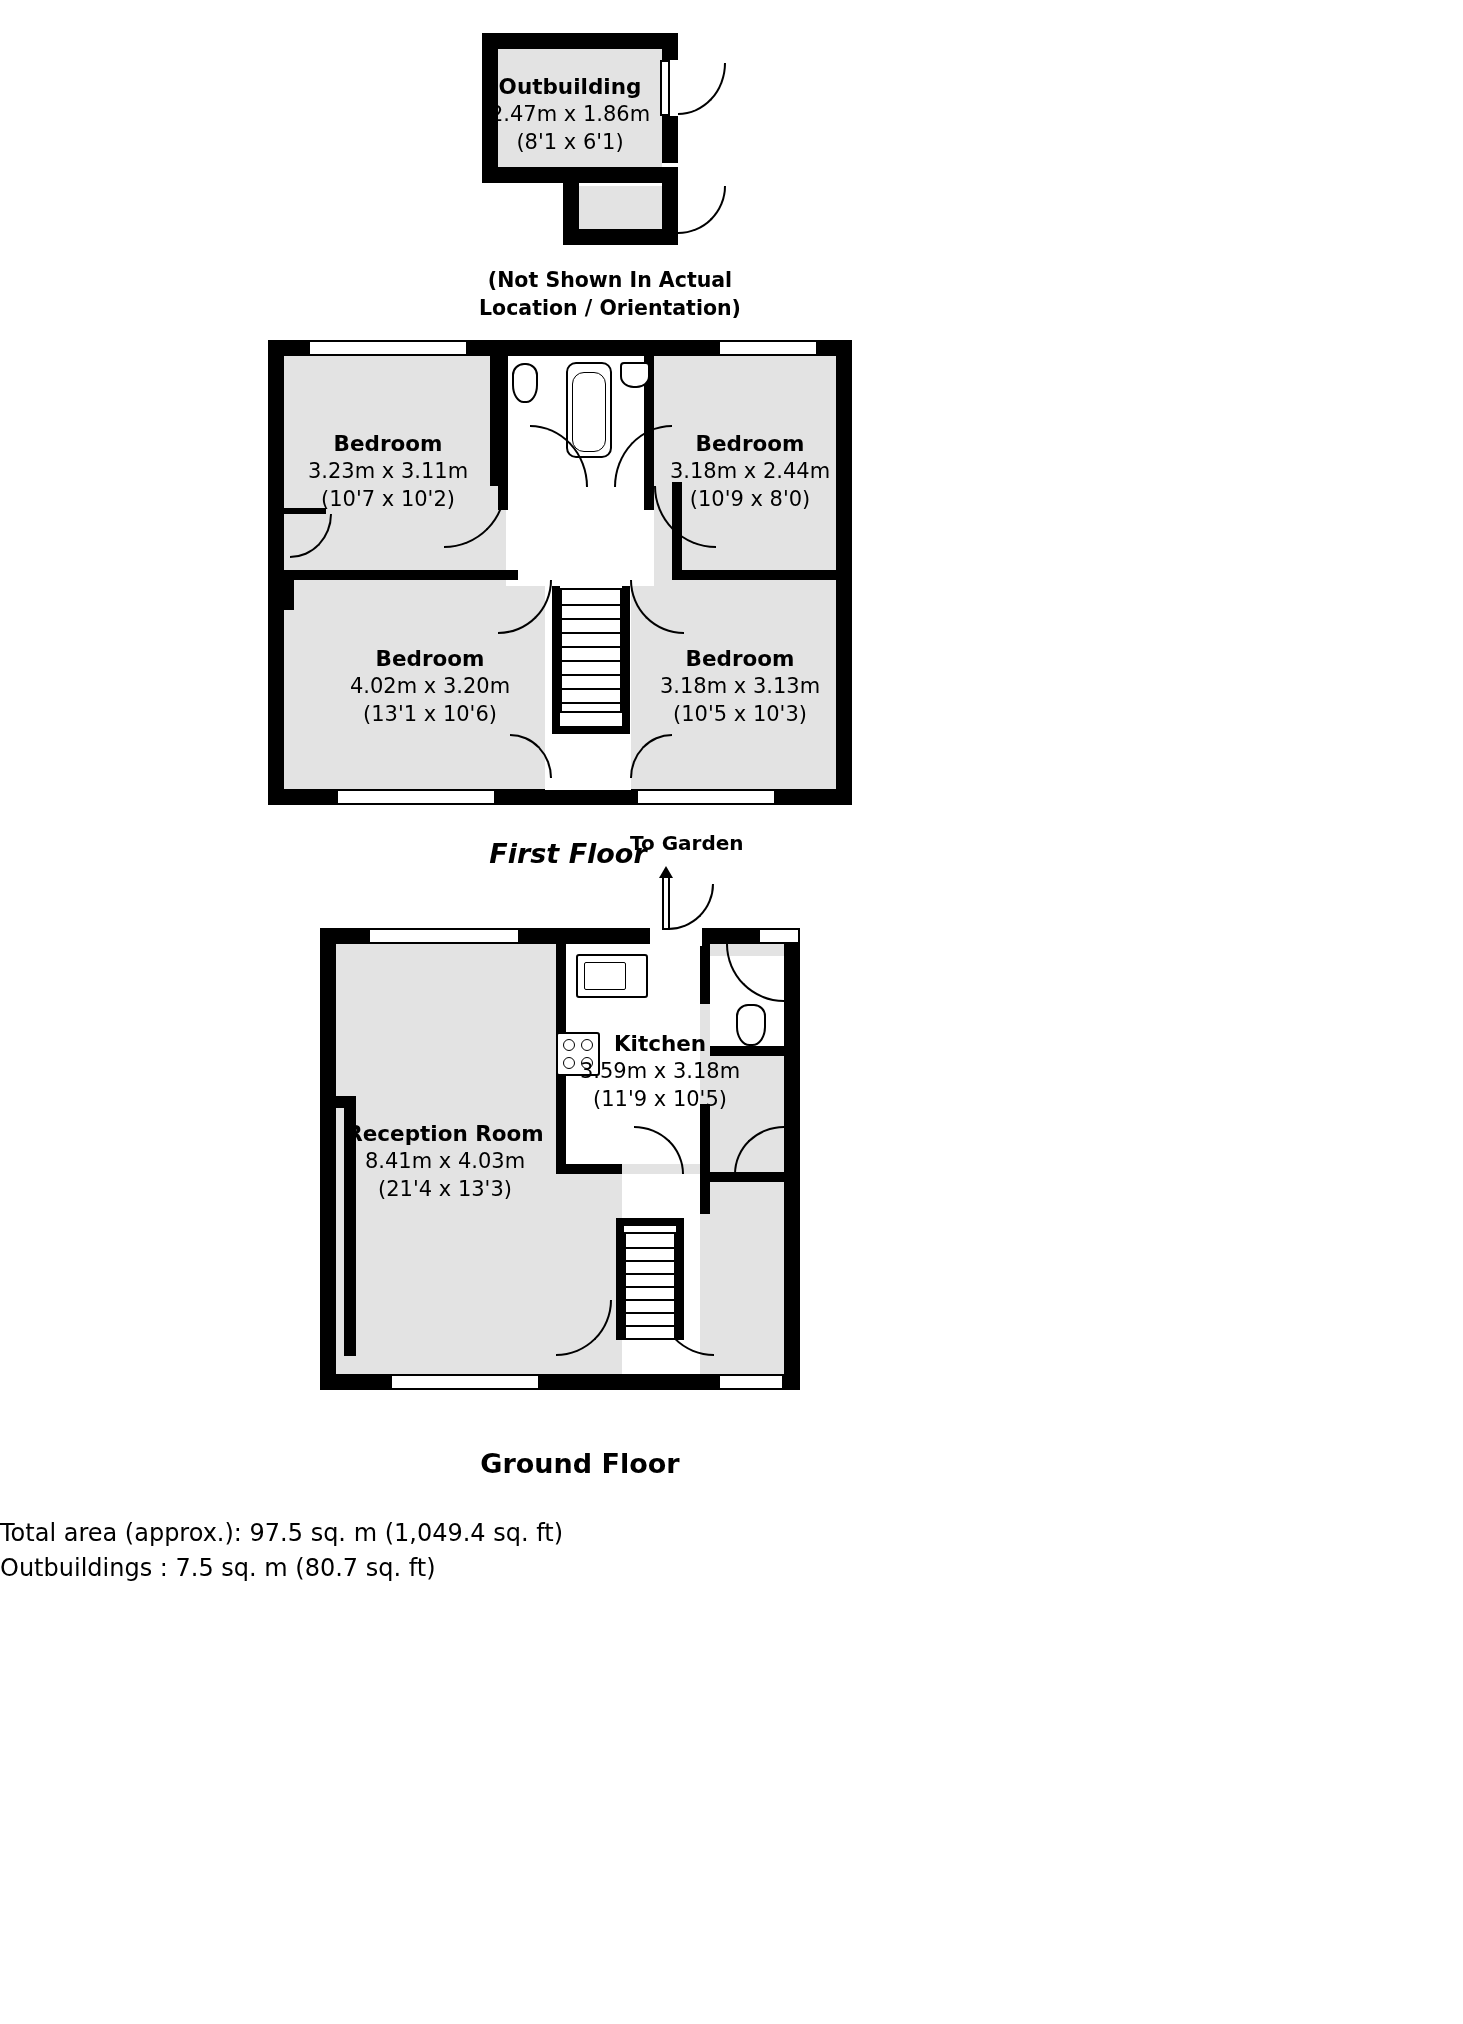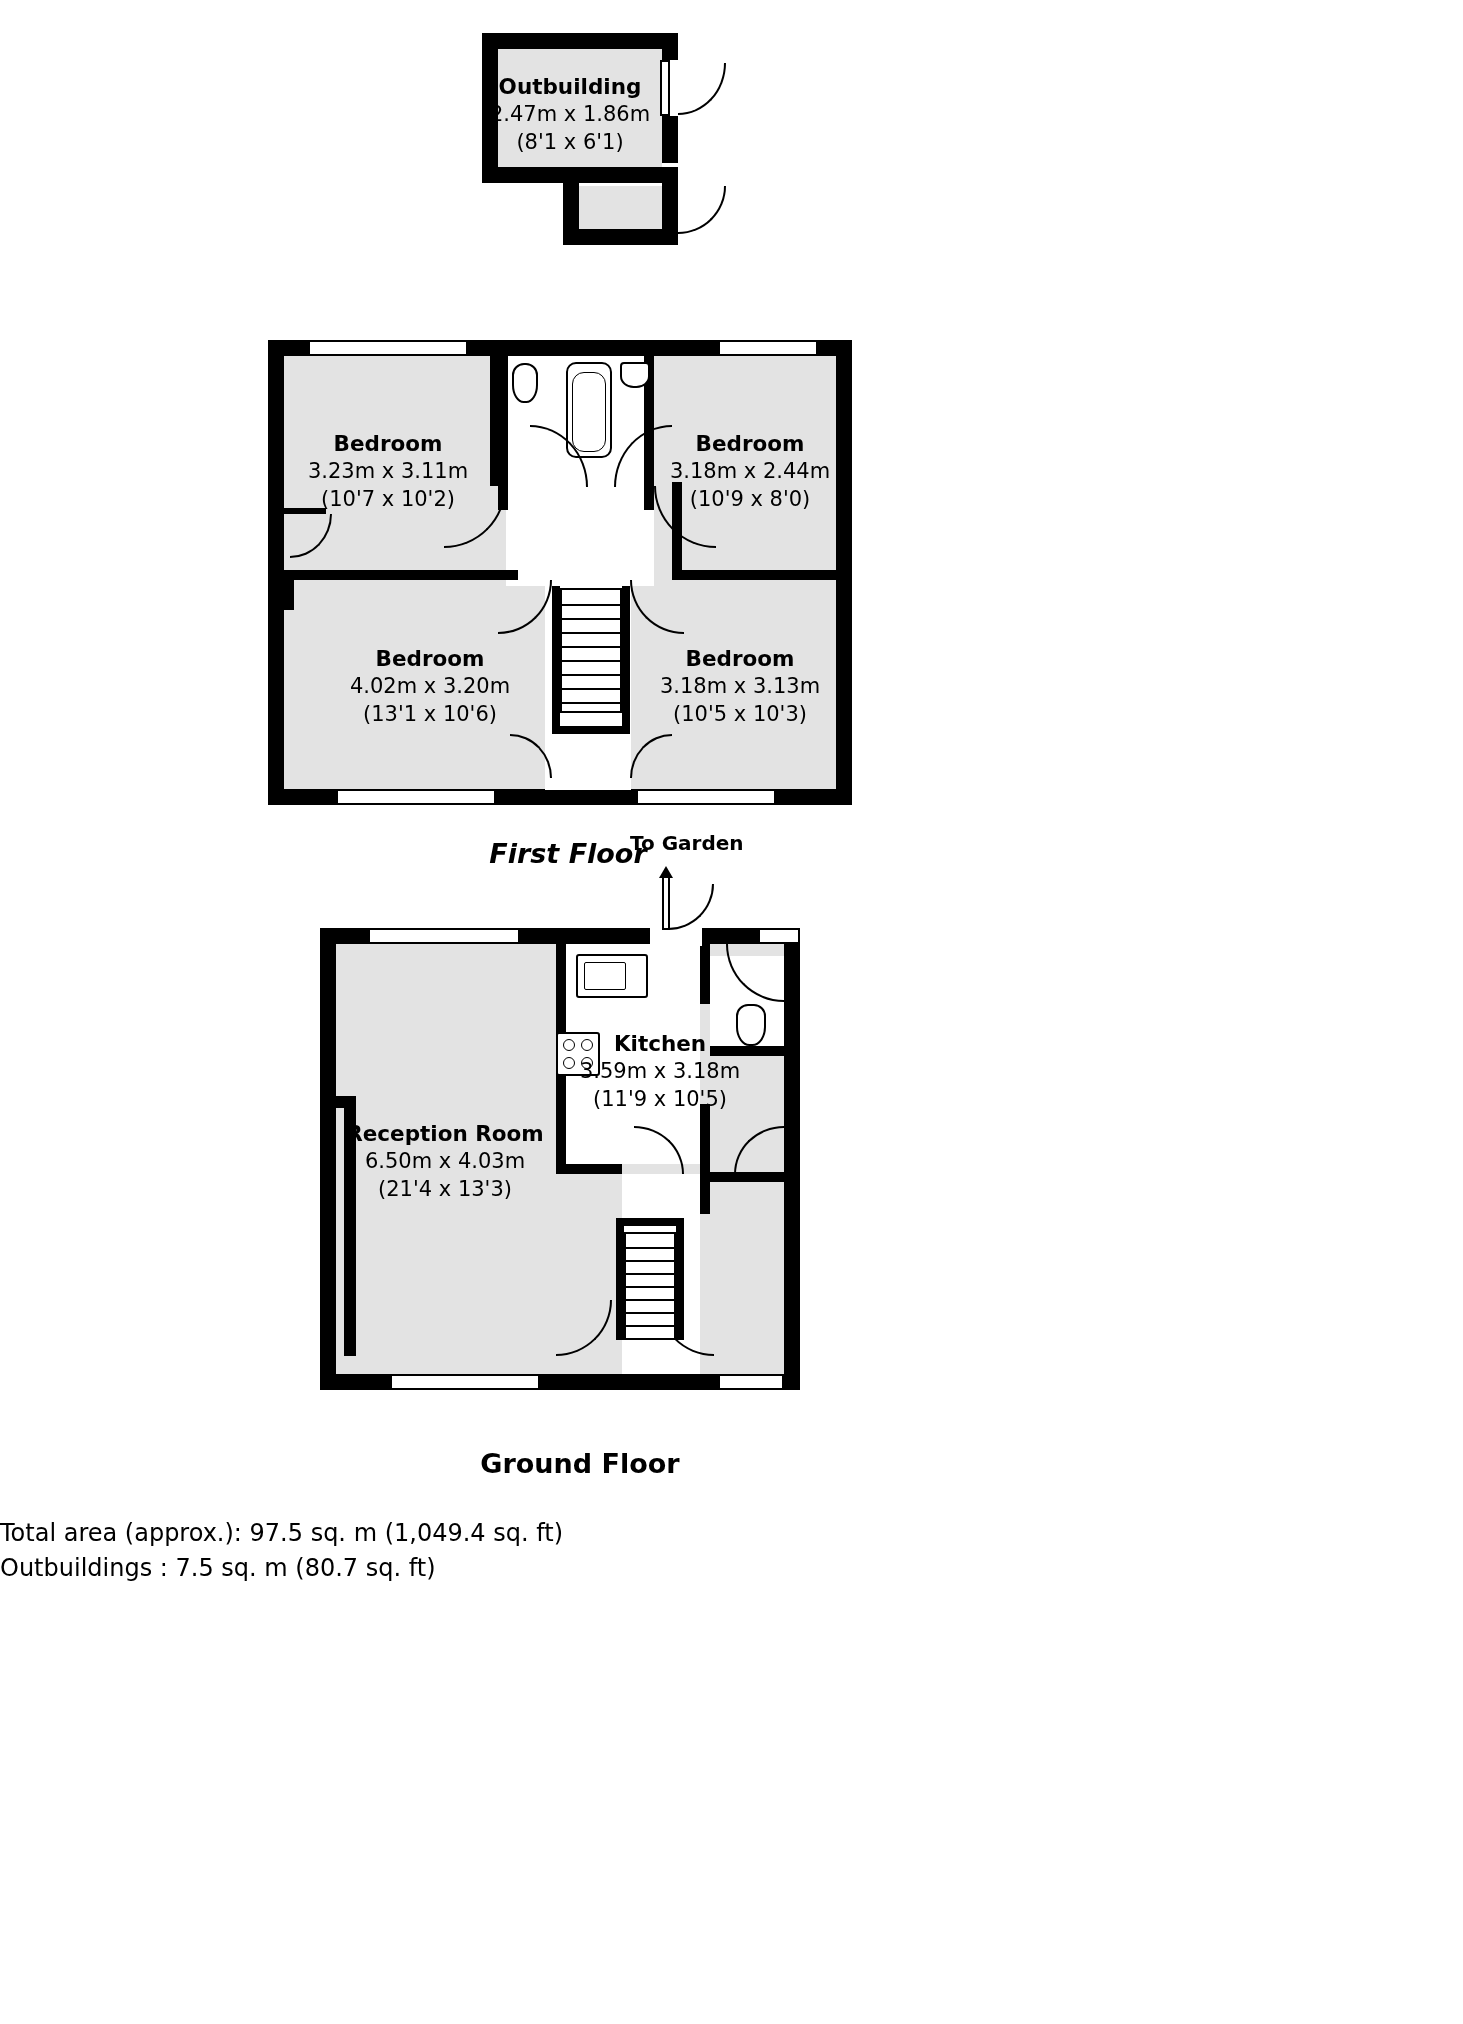--- a/index.html
+++ b/index.html
@@ -144,20 +144,24 @@
     <div class="wall" style="left:662px;top:183px;width:16px;height:62px;"></div>
     <div class="floor" style="left:579px;top:186px;width:83px;height:43px;"></div>
     <div class="arc arc-br" style="left:678px;top:186px;width:48px;height:48px;"></div>
 
     <div class="room-label" style="left:440px;top:73px;width:260px;">
       <span class="nm">Outbuilding</span>
       <span class="dm">2.47m x 1.86m</span>
       <span class="df">(8'1 x 6'1)</span>
     </div>
 
+    <div class="note" style="left:410px;top:267px;width:400px;">
+      <span>(Not Shown In Actual</span><br>
+      <span>Location / Orientation)</span>
+    </div>
   </div>
 
   <div class="abs" style="left:0;top:0;width:1463px;height:900px;">
 
     <div class="wall" style="left:268px;top:340px;width:584px;height:16px;"></div>
     <div class="wall" style="left:268px;top:340px;width:16px;height:465px;"></div>
     <div class="wall" style="left:836px;top:340px;width:16px;height:465px;"></div>
     <div class="wall" style="left:268px;top:789px;width:584px;height:16px;"></div>
 
     <div class="floor" style="left:284px;top:356px;width:552px;height:433px;"></div>
@@ -310,21 +314,21 @@
     <div class="wall" style="left:616px;top:1218px;width:68px;height:8px;"></div>
 
     <div class="room-label" style="left:530px;top:1030px;width:260px;">
       <span class="nm">Kitchen</span>
       <span class="dm">3.59m x 3.18m</span>
       <span class="df">(11'9 x 10'5)</span>
     </div>
 
     <div class="room-label" style="left:315px;top:1120px;width:260px;">
       <span class="nm">Reception Room</span>
-      <span class="dm">6.50m x 4.03m</span>
+      <span class="dm">8.41m x 4.03m</span>
       <span class="df">(21'4 x 13'3)</span>
     </div>
 
     <div class="floor-title" style="left:400px;top:1448px;width:360px;">Ground Floor</div>
   </div>
 
   <div class="totals" style="top:1516px;">
     <div>Total area (approx.): 97.5 sq. m (1,049.4 sq. ft)</div>
     <div>Outbuildings : 7.5 sq. m (80.7 sq. ft)</div>
   </div>

